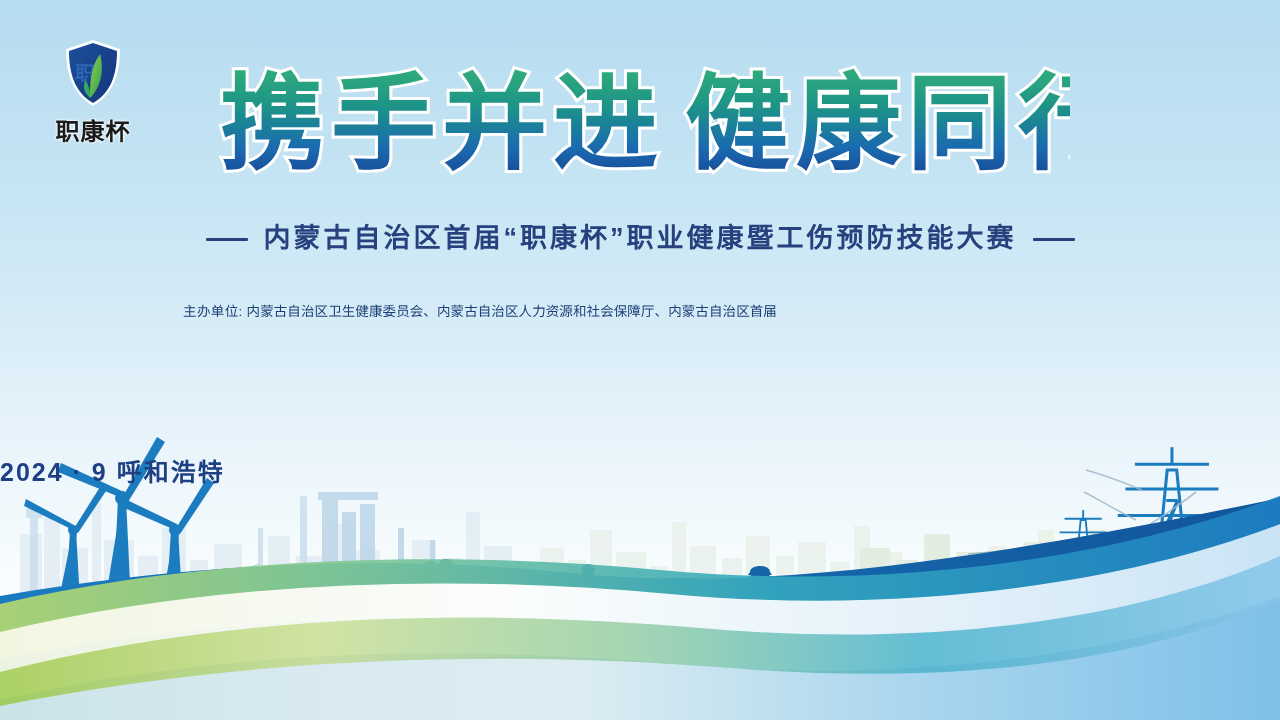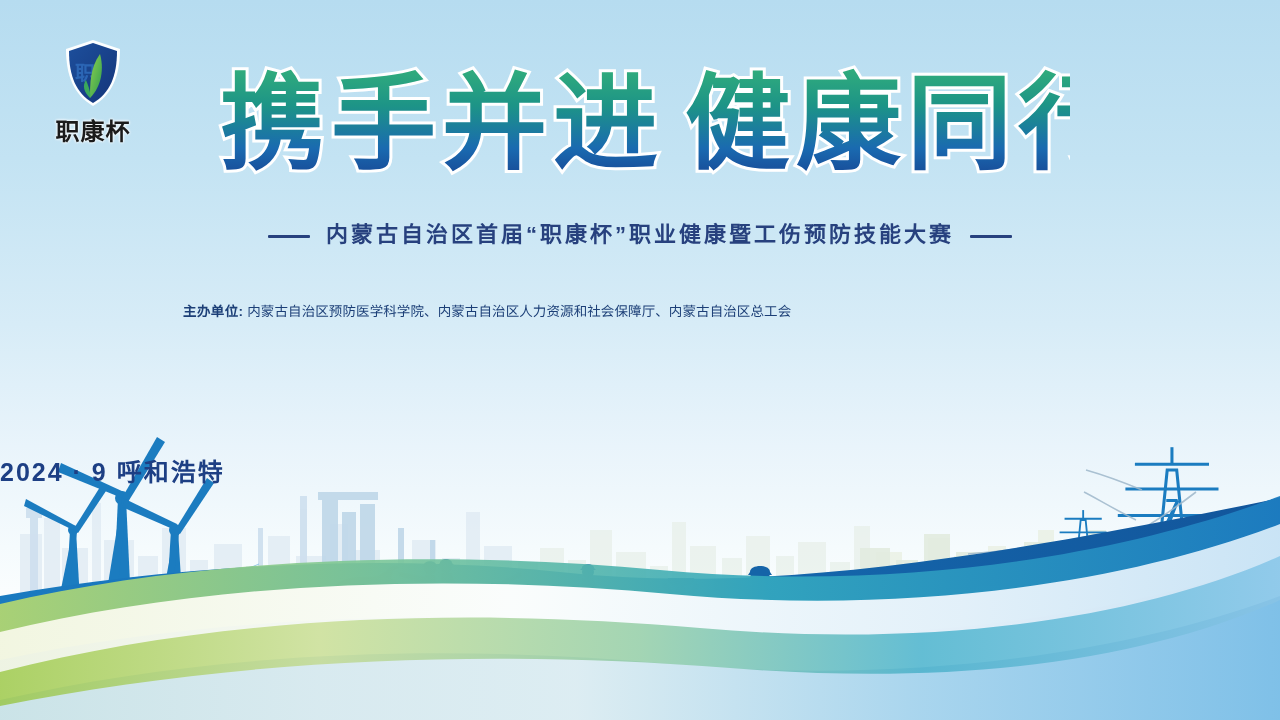--- a/index.html
+++ b/index.html
@@ -28,37 +28,37 @@
   
   .title-wrap{
     position:absolute;left:0;top:60px;width:1280px;text-align:center;
     height:140px;
   }
   .title-svg{display:block;margin:0 auto;}
 
   
   .subtitle{
     position:absolute;left:0;top:216px;width:1280px;text-align:center;
-    font-size:22px;font-weight:bold;color:#27417e;letter-spacing:3px;
+    font-size:27px;font-weight:bold;color:#27417e;letter-spacing:3px;
     white-space:nowrap;
     font-family:"Liberation Sans","DejaVu Sans",sans-serif;
   }
   .subtitle .dash{
     display:inline-block;width:42px;height:3px;background:#27417e;
     vertical-align:middle;margin:0 16px;border-radius:1px;
   }
 
   
   .orgs{
     position:absolute;left:183px;top:298px;width:1000px;
     color:#1c3f77;font-size:13.5px;line-height:27px;
     font-family:"Liberation Sans","DejaVu Sans",sans-serif;
   }
   .org-row{display:block;white-space:nowrap;margin-bottom:9px;}
-  .org-label{font-weight:bold;letter-spacing:.4px;}
+  .org-label{font-weight:normal;letter-spacing:.4px;}
   .org-val{letter-spacing:.1px;}
   .org-cont{display:block;white-space:nowrap;padding-left:73px;margin-top:-4px;}
 
   
   .datebar{
     position:absolute;left:0;top:452px;width:1280px;text-align:left;
     font-size:25px;font-weight:bold;color:#1d3f84;letter-spacing:2px;
     font-family:"Liberation Sans","DejaVu Sans",sans-serif;
   }
 </style>
@@ -433,19 +433,19 @@
     </svg>
   </div>
 
   <div class="subtitle">
     <span class="dash"></span><span>内蒙古自治区首届“职康杯”职业健康暨工伤预防技能大赛</span><span class="dash"></span>
   </div>
 
   <div class="orgs">
     <div class="org-row">
       <span class="org-label">主办单位:</span>
-      <span class="org-val">内蒙古自治区预防医学科学院、内蒙古自治区人力资源和社会保障厅、内蒙古自治区总工会</span>
+      <span class="org-val">内蒙古自治区卫生健康委员会、内蒙古自治区人力资源和社会保障厅、内蒙古自治区首届</span>
     </div>
   </div>
 
   <div class="datebar">2024 · 9  呼和浩特</div>
 
 </div>
 
 </body></html>

